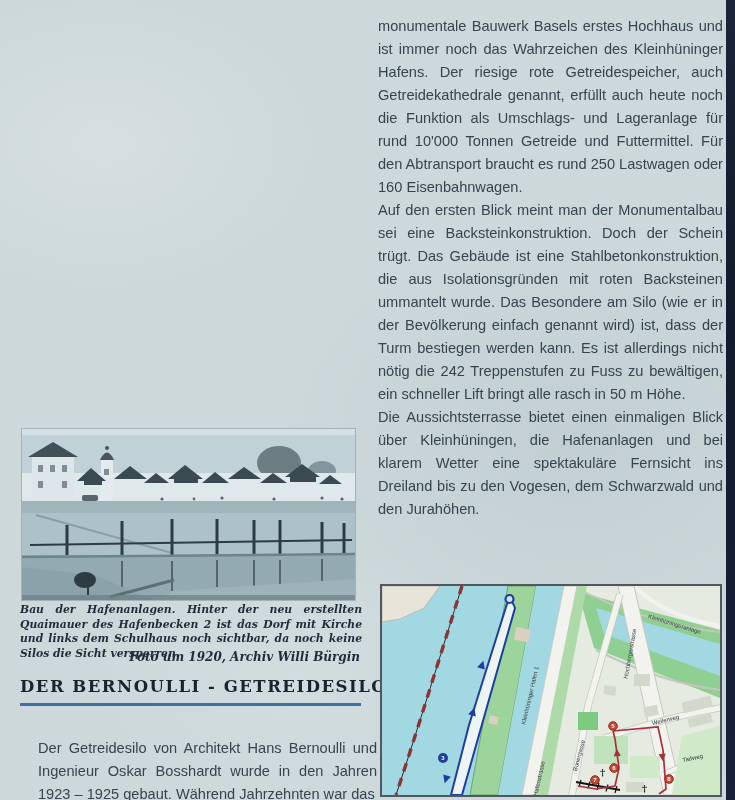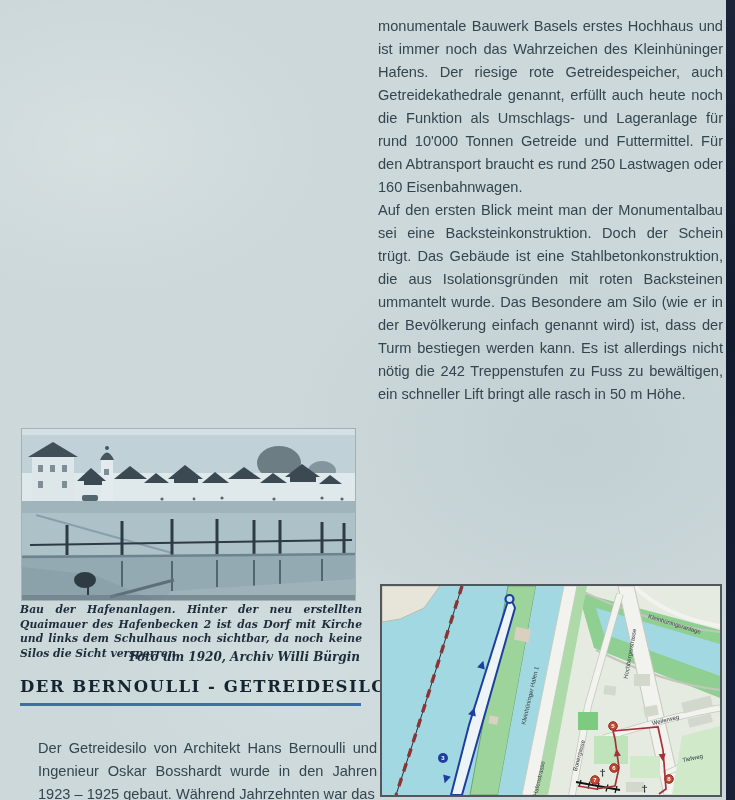--- a/index.html
+++ b/index.html
@@ -46,20 +46,21 @@
   .stopnum{fill:#ffffff;font-size:6px;font-weight:bold;font-family:"Liberation Sans",sans-serif;}
 </style>
 </head>
 <body>
 
 <div class="page">
 
   <div class="col-right">
     <p>monumentale Bauwerk Basels erstes Hochhaus und ist immer noch das Wahrzeichen des Kleinhüninger Hafens. Der riesige rote Getreidespeicher, auch Getreidekathedrale genannt, erfüllt auch heute noch die Funktion als Umschlags- und Lageranlage für rund 10'000 Tonnen Getreide und Futtermittel. Für den Abtransport braucht es rund 250 Lastwagen oder 160 Eisenbahnwagen.</p>
     <p>Auf den ersten Blick meint man der Monumentalbau sei eine Backsteinkonstruktion. Doch der Schein trügt. Das Gebäude ist eine Stahlbetonkonstruktion, die aus Isolationsgründen mit roten Backsteinen ummantelt wurde. Das Besondere am Silo (wie er in der Bevölkerung einfach genannt wird) ist, dass der Turm bestiegen werden kann. Es ist allerdings nicht nötig die 242 Treppenstufen zu Fuss zu bewältigen, ein schneller Lift bringt alle rasch in 50 m Höhe.</p>
+    <p>Die Aussichtsterrasse bietet einen einmaligen Blick über Kleinhüningen, die Hafenanlagen und bei klarem Wetter eine spektakuläre Fernsicht ins Dreiland bis zu den Vogesen, dem Schwarzwald und den Jurahöhen.</p>
   </div>
 
   <div class="photo">
     <svg width="333" height="171" viewBox="0 0 333 171">
 
       <rect x="0" y="0" width="333" height="171" fill="#b3c6cd"></rect>
       <rect x="0" y="0" width="333" height="60" fill="#c0d2d8"></rect>
       <rect x="0" y="0" width="333" height="6" fill="#d8e3e7" opacity="0.85"></rect>
 
       <ellipse cx="257" cy="34" rx="22" ry="17" fill="#5d6e76" opacity="0.85"></ellipse>

